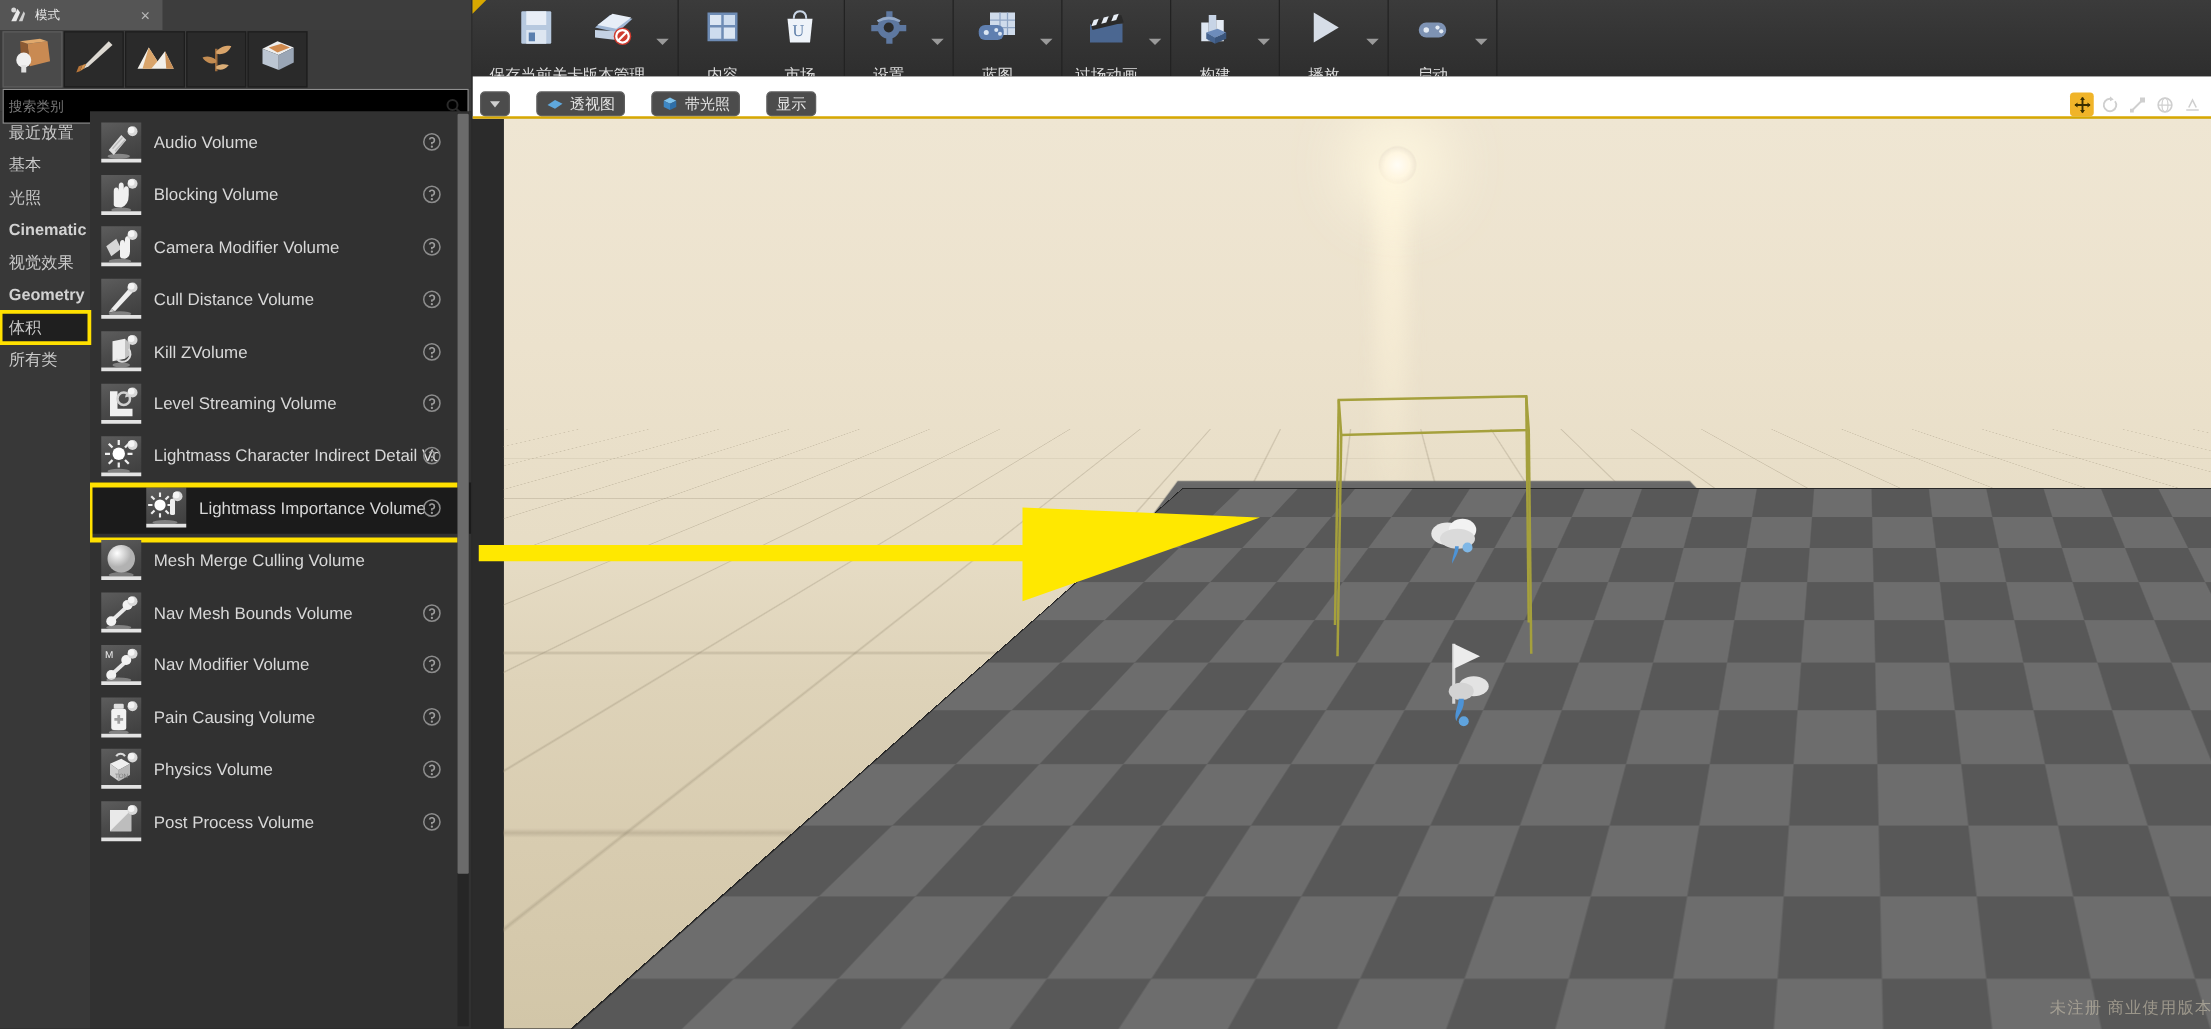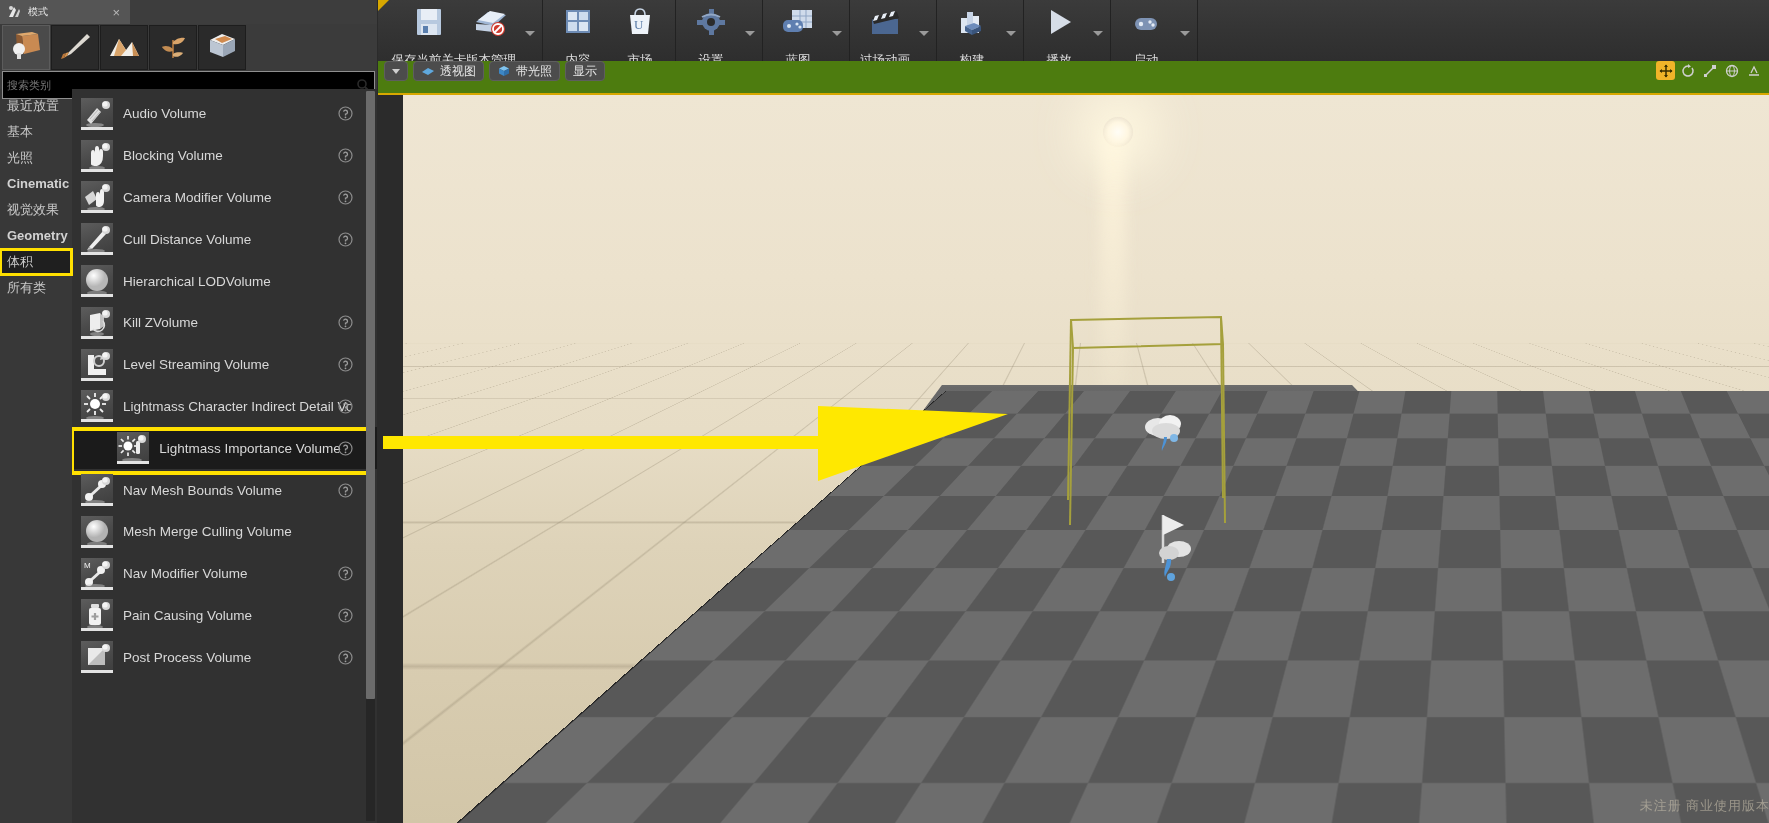--- a/index.html
+++ b/index.html
@@ -136,23 +136,24 @@
   }
 
   
   #viewport {
     position: absolute; left: 378px; top: 61px;
     width: 1391px; height: 762px;
     background: #2b2b2b; overflow: hidden;
   }
   #vp-toolbar {
     position: absolute; left: 0; top: 0; width: 100%; height: 34px;
-    background: #4d7c0f; display: flex; align-items: flex-start;
+    background: #ffffff; display: flex; align-items: flex-end;
     padding-left: 6px; z-index: 20;
     border-bottom: 2px solid #d8a800;
+    gap: 16px;
   }
   .vpbtn {
     height: 20px; background: #4c4c4c; border: 1px solid #5e5e5e;
     border-radius: 4px; display: flex; align-items: center;
     padding: 0 7px; margin-right: 5px; cursor: pointer;
   }
   .vpbtn .vlbl { color: #e6e6e6; font-size: 12px; white-space: nowrap; }
   .vpbtn .vpicon { width: 14px; height: 14px; margin-right: 5px; position: relative; }
   .vpbtn.arrow-only { width: 24px; justify-content: center; padding: 0; }
   .vpbtn.arrow-only i {
@@ -372,31 +373,20 @@
               <ellipse cx="15" cy="28" rx="9" ry="2" fill="#c0c0c0" opacity=".5"></ellipse>
               <circle cx="25" cy="7" r="4" fill="#d8d8d8"></circle>
               <circle cx="24" cy="6" r="2.6" fill="#f4f4f4"></circle>
             </svg></div>
           <div class="vlabel">Cull Distance Volume</div>
           <div style="position: absolute; right: 24px; width: 15px; height: 15px;"><svg width="15" height="15" viewBox="0 0 15 15">
               <circle cx="7.5" cy="7.5" r="6.5" stroke="#8c8c8c" stroke-width="1.2" fill="none"></circle>
               <path d="M5.6 5.6 A2 2 0 1 1 7.5 8.2 L7.5 9.4" stroke="#9e9e9e" stroke-width="1.3" fill="none"></path>
               <circle cx="7.5" cy="11.3" r="0.9" fill="#9e9e9e"></circle>
             </svg></div>
-        </div>
-        <div class="vrow">
-          <div class="vicon"><svg width="32" height="32" viewBox="0 0 32 32">
-              <radialGradient id="sph1" cx="35%" cy="30%">
-                <stop offset="0%" stop-color="#fff"></stop>
-                <stop offset="100%" stop-color="#b6b6b6"></stop>
-              </radialGradient>
-              <circle cx="16" cy="15" r="11" fill="url(#sph1)"></circle>
-              <ellipse cx="16" cy="28" rx="10" ry="2.4" fill="#b5b5b5" opacity=".5"></ellipse>
-            </svg></div>
-          <div class="vlabel">Hierarchical LODVolume</div>
         </div>
         <div class="vrow">
           <div class="vicon"><svg width="32" height="32" viewBox="0 0 32 32">
               <path d="M9 8 L19 6 L19 22 L9 24 Z" fill="#ededed"></path>
               <path d="M19 6 L23 10 L23 19 L19 22 Z" fill="#c2c2c2"></path>
               <path d="M22 14 A6 6 0 0 1 12 22" stroke="#ddd" stroke-width="1.6" fill="none"></path>
               <ellipse cx="16" cy="27" rx="7" ry="2" fill="#c0c0c0" opacity=".5"></ellipse>
               <circle cx="25" cy="7" r="4" fill="#d8d8d8"></circle>
               <circle cx="24" cy="6" r="2.6" fill="#f4f4f4"></circle>
             </svg></div>
@@ -466,47 +456,47 @@
             </svg></div>
           <div class="vlabel">Lightmass Importance Volume</div>
           <div style="position: absolute; right: 24px; width: 15px; height: 15px;"><svg width="15" height="15" viewBox="0 0 15 15">
               <circle cx="7.5" cy="7.5" r="6.5" stroke="#8c8c8c" stroke-width="1.2" fill="none"></circle>
               <path d="M5.6 5.6 A2 2 0 1 1 7.5 8.2 L7.5 9.4" stroke="#9e9e9e" stroke-width="1.3" fill="none"></path>
               <circle cx="7.5" cy="11.3" r="0.9" fill="#9e9e9e"></circle>
             </svg></div>
         </div>
         <div class="vrow">
           <div class="vicon"><svg width="32" height="32" viewBox="0 0 32 32">
-              <line x1="9" y1="22" x2="21" y2="11" stroke="#e8e8e8" stroke-width="3"></line>
-              <circle cx="8" cy="23" r="4" fill="#f2f2f2"></circle>
-              <circle cx="21" cy="10" r="4" fill="#f2f2f2"></circle>
-              <ellipse cx="14" cy="28" rx="10" ry="2" fill="#c0c0c0" opacity=".5"></ellipse>
-              <circle cx="25" cy="7" r="4" fill="#d8d8d8"></circle>
-              <circle cx="24" cy="6" r="2.6" fill="#f4f4f4"></circle>
-            </svg></div>
-          <div class="vlabel">Nav Mesh Bounds Volume</div>
-          <div style="position: absolute; right: 24px; width: 15px; height: 15px;"><svg width="15" height="15" viewBox="0 0 15 15">
-              <circle cx="7.5" cy="7.5" r="6.5" stroke="#8c8c8c" stroke-width="1.2" fill="none"></circle>
-              <path d="M5.6 5.6 A2 2 0 1 1 7.5 8.2 L7.5 9.4" stroke="#9e9e9e" stroke-width="1.3" fill="none"></path>
-              <circle cx="7.5" cy="11.3" r="0.9" fill="#9e9e9e"></circle>
-            </svg></div>
-        </div>
-        <div class="vrow">
-          <div class="vicon"><svg width="32" height="32" viewBox="0 0 32 32">
               <radialGradient id="sph2" cx="35%" cy="30%">
                 <stop offset="0%" stop-color="#fff"></stop>
                 <stop offset="100%" stop-color="#b2b2b2"></stop>
               </radialGradient>
               <circle cx="16" cy="15" r="11" fill="url(#sph2)"></circle>
               <ellipse cx="16" cy="28" rx="10" ry="2.4" fill="#b5b5b5" opacity=".5"></ellipse>
             </svg></div>
           <div class="vlabel">Mesh Merge Culling Volume</div>
         </div>
         <div class="vrow">
           <div class="vicon"><svg width="32" height="32" viewBox="0 0 32 32">
+              <line x1="9" y1="22" x2="21" y2="11" stroke="#e8e8e8" stroke-width="3"></line>
+              <circle cx="8" cy="23" r="4" fill="#f2f2f2"></circle>
+              <circle cx="21" cy="10" r="4" fill="#f2f2f2"></circle>
+              <ellipse cx="14" cy="28" rx="10" ry="2" fill="#c0c0c0" opacity=".5"></ellipse>
+              <circle cx="25" cy="7" r="4" fill="#d8d8d8"></circle>
+              <circle cx="24" cy="6" r="2.6" fill="#f4f4f4"></circle>
+            </svg></div>
+          <div class="vlabel">Nav Mesh Bounds Volume</div>
+          <div style="position: absolute; right: 24px; width: 15px; height: 15px;"><svg width="15" height="15" viewBox="0 0 15 15">
+              <circle cx="7.5" cy="7.5" r="6.5" stroke="#8c8c8c" stroke-width="1.2" fill="none"></circle>
+              <path d="M5.6 5.6 A2 2 0 1 1 7.5 8.2 L7.5 9.4" stroke="#9e9e9e" stroke-width="1.3" fill="none"></path>
+              <circle cx="7.5" cy="11.3" r="0.9" fill="#9e9e9e"></circle>
+            </svg></div>
+        </div>
+        <div class="vrow">
+          <div class="vicon"><svg width="32" height="32" viewBox="0 0 32 32">
               <text x="3" y="10" font-size="8" fill="#f2f2f2" font-family="sans-serif">M</text>
               <line x1="9" y1="23" x2="20" y2="13" stroke="#e8e8e8" stroke-width="3"></line>
               <circle cx="8" cy="24" r="4" fill="#f2f2f2"></circle>
               <circle cx="20" cy="12" r="4" fill="#f2f2f2"></circle>
               <ellipse cx="14" cy="28" rx="10" ry="2" fill="#c0c0c0" opacity=".5"></ellipse>
               <circle cx="25" cy="7" r="4" fill="#d8d8d8"></circle>
               <circle cx="24" cy="6" r="2.6" fill="#f4f4f4"></circle>
             </svg></div>
           <div class="vlabel">Nav Modifier Volume</div>
           <div style="position: absolute; right: 24px; width: 15px; height: 15px;"><svg width="15" height="15" viewBox="0 0 15 15">
@@ -518,20 +508,37 @@
         <div class="vrow">
           <div class="vicon"><svg width="32" height="32" viewBox="0 0 32 32">
               <rect x="10" y="5" width="8" height="4" rx="1" fill="#dedede"></rect>
               <rect x="8" y="9" width="12" height="17" rx="2" fill="#f2f2f2"></rect>
               <path d="M14 14 L14 21 M10.5 17.5 L17.5 17.5" stroke="#9e9e9e" stroke-width="2.2"></path>
               <ellipse cx="14" cy="28" rx="8" ry="2" fill="#c0c0c0" opacity=".5"></ellipse>
               <circle cx="25" cy="7" r="4" fill="#d8d8d8"></circle>
               <circle cx="24" cy="6" r="2.6" fill="#f4f4f4"></circle>
             </svg></div>
           <div class="vlabel">Pain Causing Volume</div>
+          <div style="position: absolute; right: 24px; width: 15px; height: 15px;"><svg width="15" height="15" viewBox="0 0 15 15">
+              <circle cx="7.5" cy="7.5" r="6.5" stroke="#8c8c8c" stroke-width="1.2" fill="none"></circle>
+              <path d="M5.6 5.6 A2 2 0 1 1 7.5 8.2 L7.5 9.4" stroke="#9e9e9e" stroke-width="1.3" fill="none"></path>
+              <circle cx="7.5" cy="11.3" r="0.9" fill="#9e9e9e"></circle>
+            </svg></div>
+        </div>
+        <div class="vrow">
+          <div class="vicon"><svg width="32" height="32" viewBox="0 0 32 32">
+              <path d="M7 12 L16 8 L23 12 L14 17 Z" fill="#efefef"></path>
+              <path d="M7 12 L14 17 L14 26 L7 21 Z" fill="#cfcfcf"></path>
+              <path d="M14 17 L23 12 L23 21 L14 26 Z" fill="#b6b6b6"></path>
+              <path d="M12 6 A4 4 0 0 1 19 6" stroke="#dcdcdc" stroke-width="1.6" fill="none"></path>
+              <text x="11" y="23" font-size="5" fill="#777" font-family="sans-serif">TON</text>
+              <circle cx="25" cy="7" r="4" fill="#d8d8d8"></circle>
+              <circle cx="24" cy="6" r="2.6" fill="#f4f4f4"></circle>
+            </svg></div>
+          <div class="vlabel">Physics Volume</div>
           <div style="position: absolute; right: 24px; width: 15px; height: 15px;"><svg width="15" height="15" viewBox="0 0 15 15">
               <circle cx="7.5" cy="7.5" r="6.5" stroke="#8c8c8c" stroke-width="1.2" fill="none"></circle>
               <path d="M5.6 5.6 A2 2 0 1 1 7.5 8.2 L7.5 9.4" stroke="#9e9e9e" stroke-width="1.3" fill="none"></path>
               <circle cx="7.5" cy="11.3" r="0.9" fill="#9e9e9e"></circle>
             </svg></div>
         </div>
         <div class="vrow">
           <div class="vicon"><svg width="32" height="32" viewBox="0 0 32 32">
               <rect x="7" y="7" width="17" height="17" fill="#e9e9e9"></rect>
               <path d="M7 24 L24 7 L24 24 Z" fill="#bdbdbd"></path>

